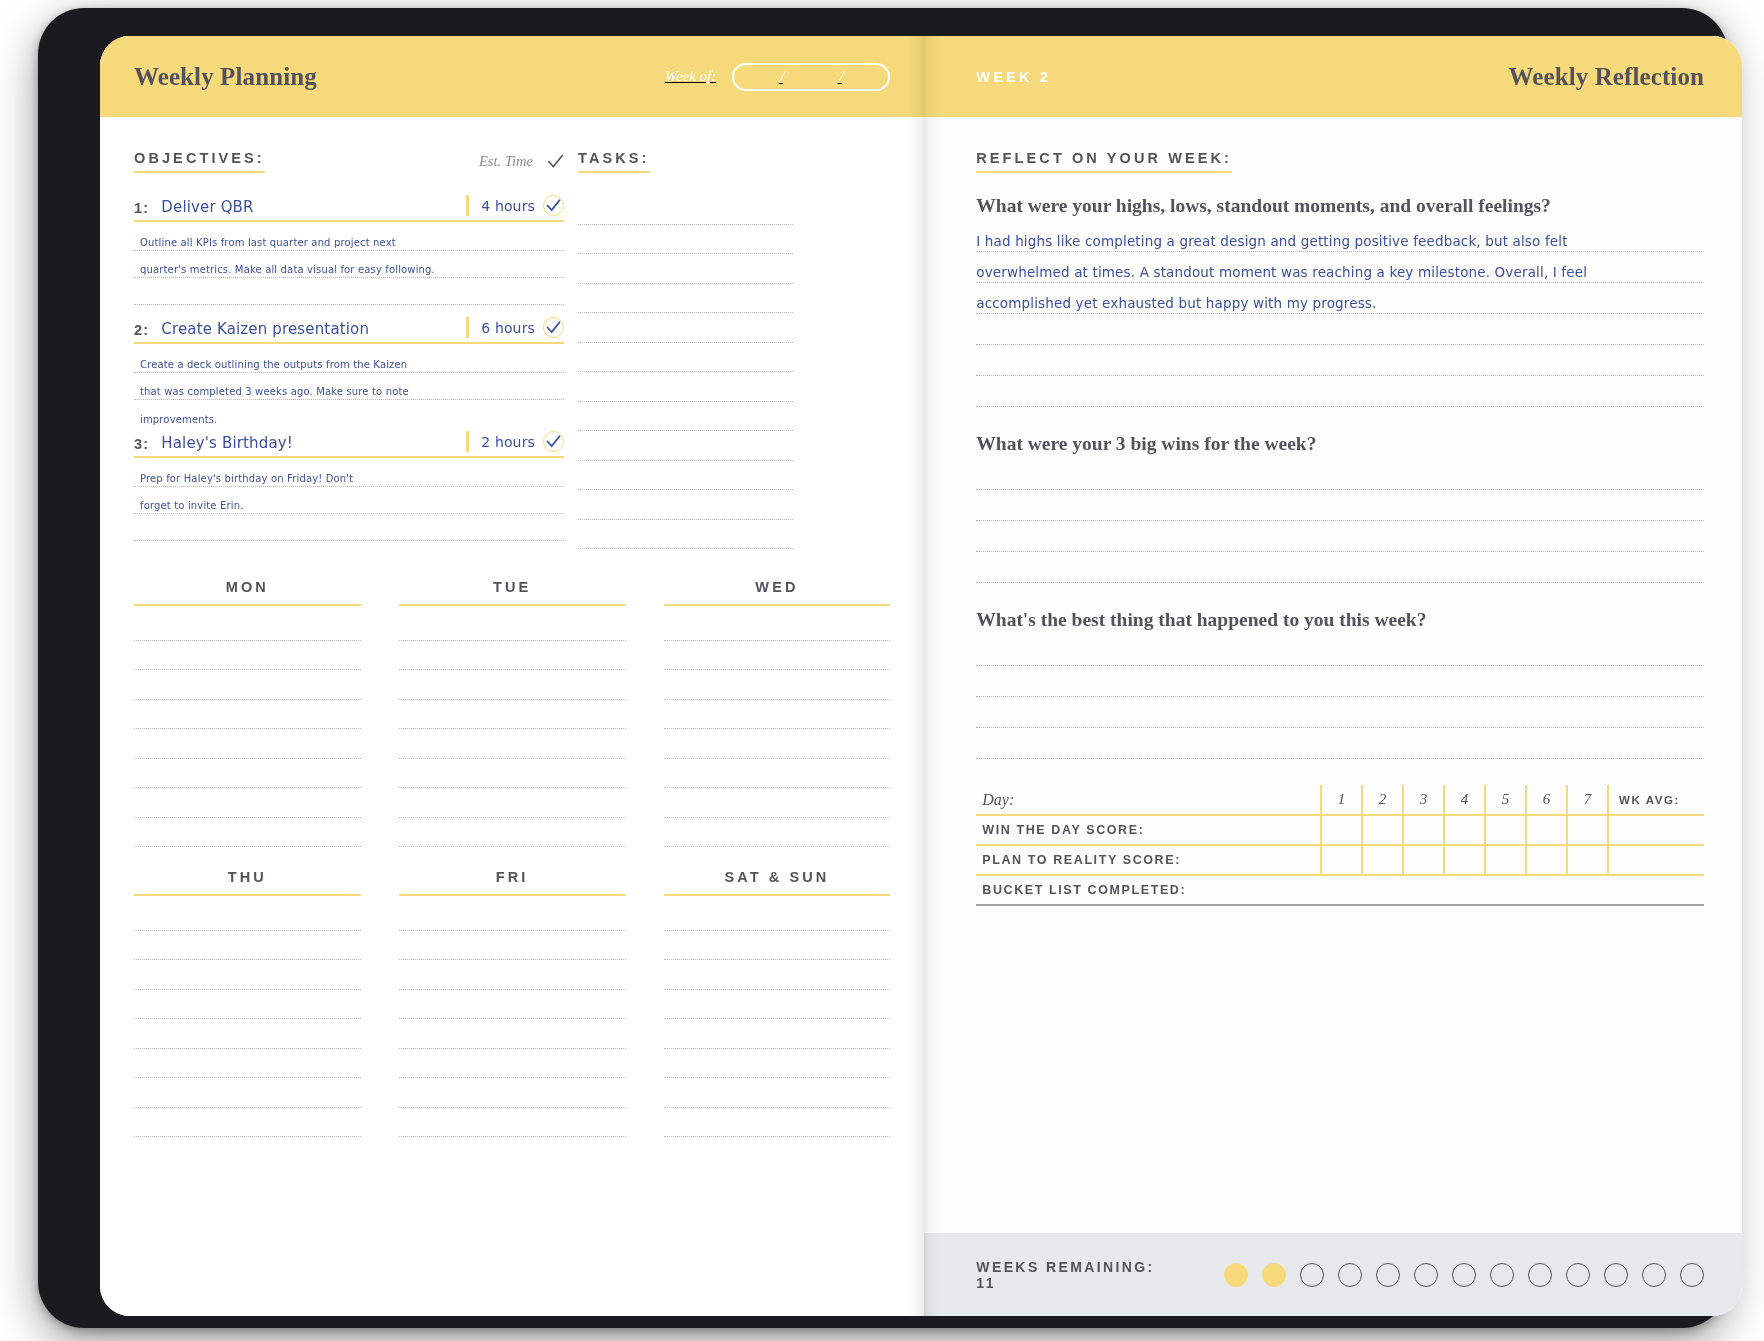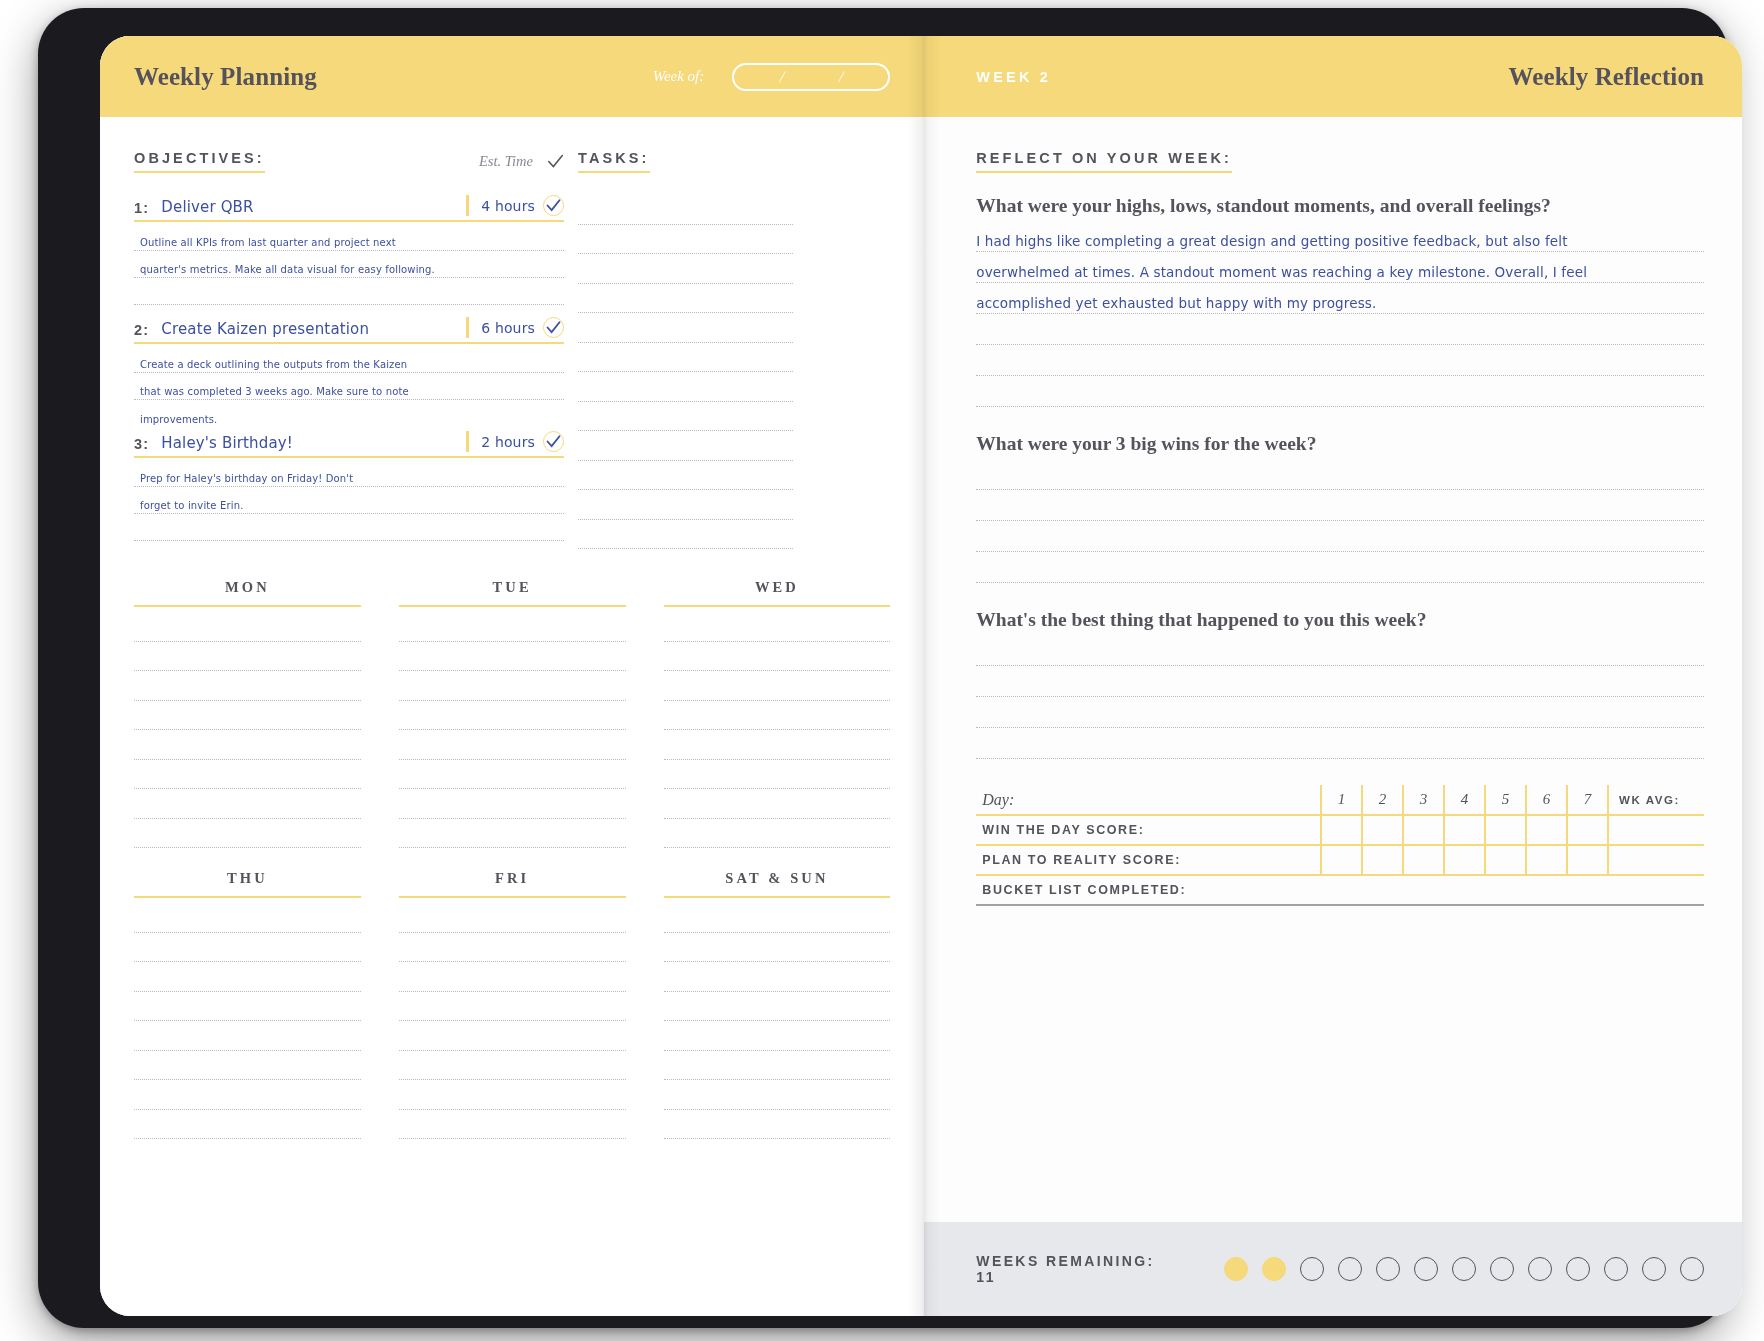--- a/index.html
+++ b/index.html
@@ -86,21 +86,22 @@
     font-weight: bold;
     font-size: 25px;
     color: #55525c;
     letter-spacing: 0.1px;
   }
 
   .weekof-wrap {
     margin-left: auto;
     display: flex;
     align-items: center;
-    gap: 28px;
+    gap: 16px;
+    text-decoration: underline;
   }
   .weekof-label {
     font-family: "Liberation Serif", serif;
     font-style: italic;
     font-size: 15px;
     color: #ffffff;
   }
   .weekof-box {
     width: 158px;
     height: 28px;
@@ -223,21 +224,20 @@
   }
 
   .left-columns { display: flex; gap: 0; }
   .tasks-col { width: 215px; margin-left: 14px; }
 
   
   .days-grid {
     margin-top: 26px;
     display: flex;
     gap: 38px;
-    font-family: Liberation Serif, serif;
   }
   .day-col { flex: 1; }
   .day-name {
     text-align: center;
     font-size: 14.5px;
     font-weight: bold;
     letter-spacing: 3.1px;
     color: #55525c;
     padding-bottom: 9px;
     border-bottom: 2.5px solid #f5d97a;
@@ -334,21 +334,21 @@
   .st-blank { border-bottom: 2px solid #f5d97a; }
   .row-last td { border-bottom: 2px solid #a3a3a3; }
   .no-left { border-left: none !important; }
 
   
   .footer {
     position: absolute;
     left: 0;
     bottom: 0;
     width: 100%;
-    height: 94px;
+    height: 83px;
     background: #e7e8ec;
     display: flex;
     align-items: center;
     padding-left: 52px;
     padding-right: 38px;
   }
   .footer-label {
     font-size: 14px;
     font-weight: bold;
     letter-spacing: 2.4px;

